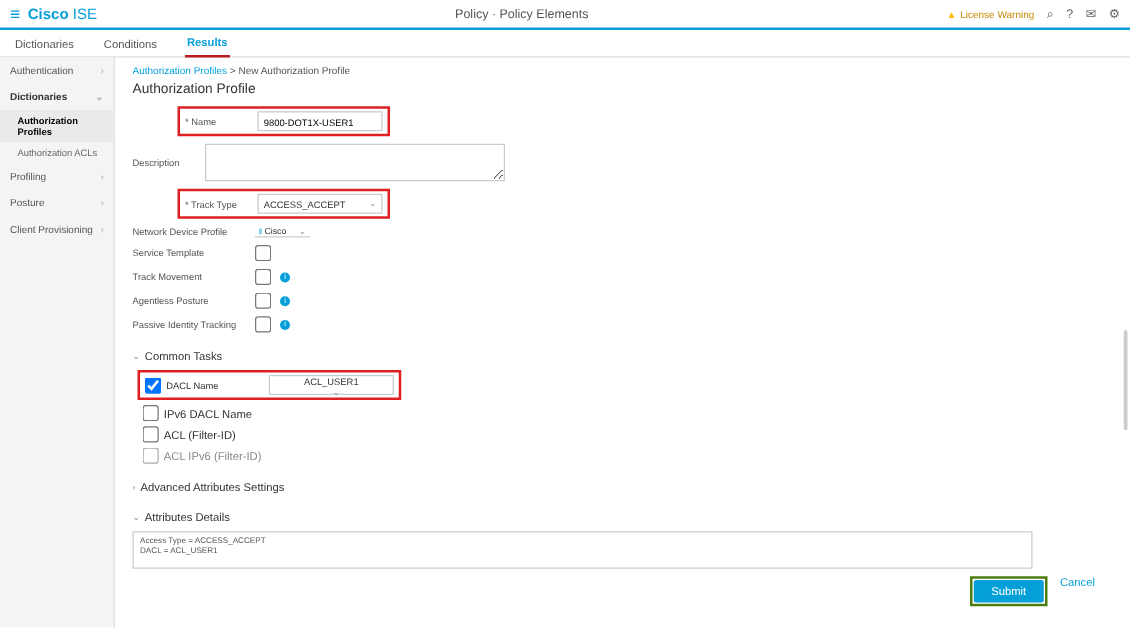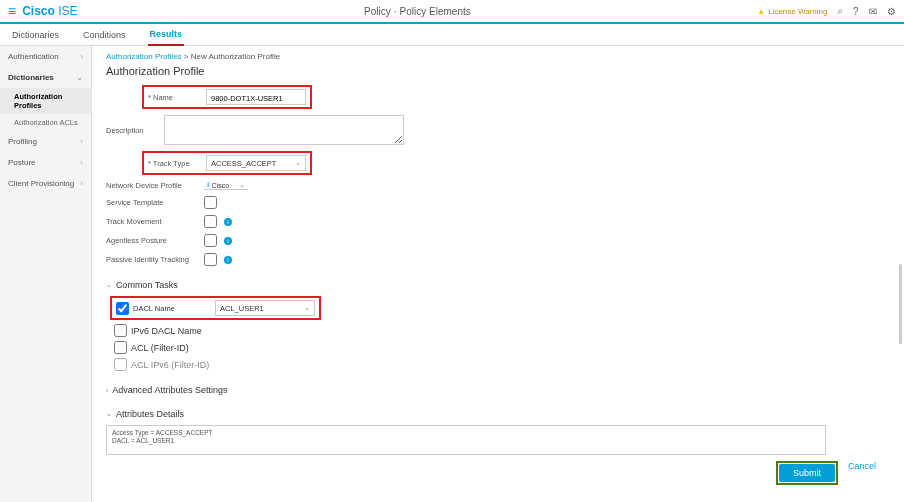--- a/index.html
+++ b/index.html
@@ -166,21 +166,21 @@
 
     
     <div class="section-head">
       <span class="caret">⌄</span>
       <span>Common Tasks</span>
     </div>
 
     <div class="hilite" style="margin-left:4px;">
       <input type="checkbox" checked="" class="chk" style="">
       <span style="width:82px;font-size:7.5px;">DACL Name</span>
-      <div class="field select-like" style="width:98px;">
+      <div class="field select-like" style="width:98px;flex-direction:column;">
         <span>ACL_USER1</span>
         <span class="sel-chev">⌄</span>
       </div>
     </div>
 
     <div class="common-row">
       <input type="checkbox" class="chk" style="">
       <span>IPv6 DACL Name</span>
     </div>
     <div class="common-row">

